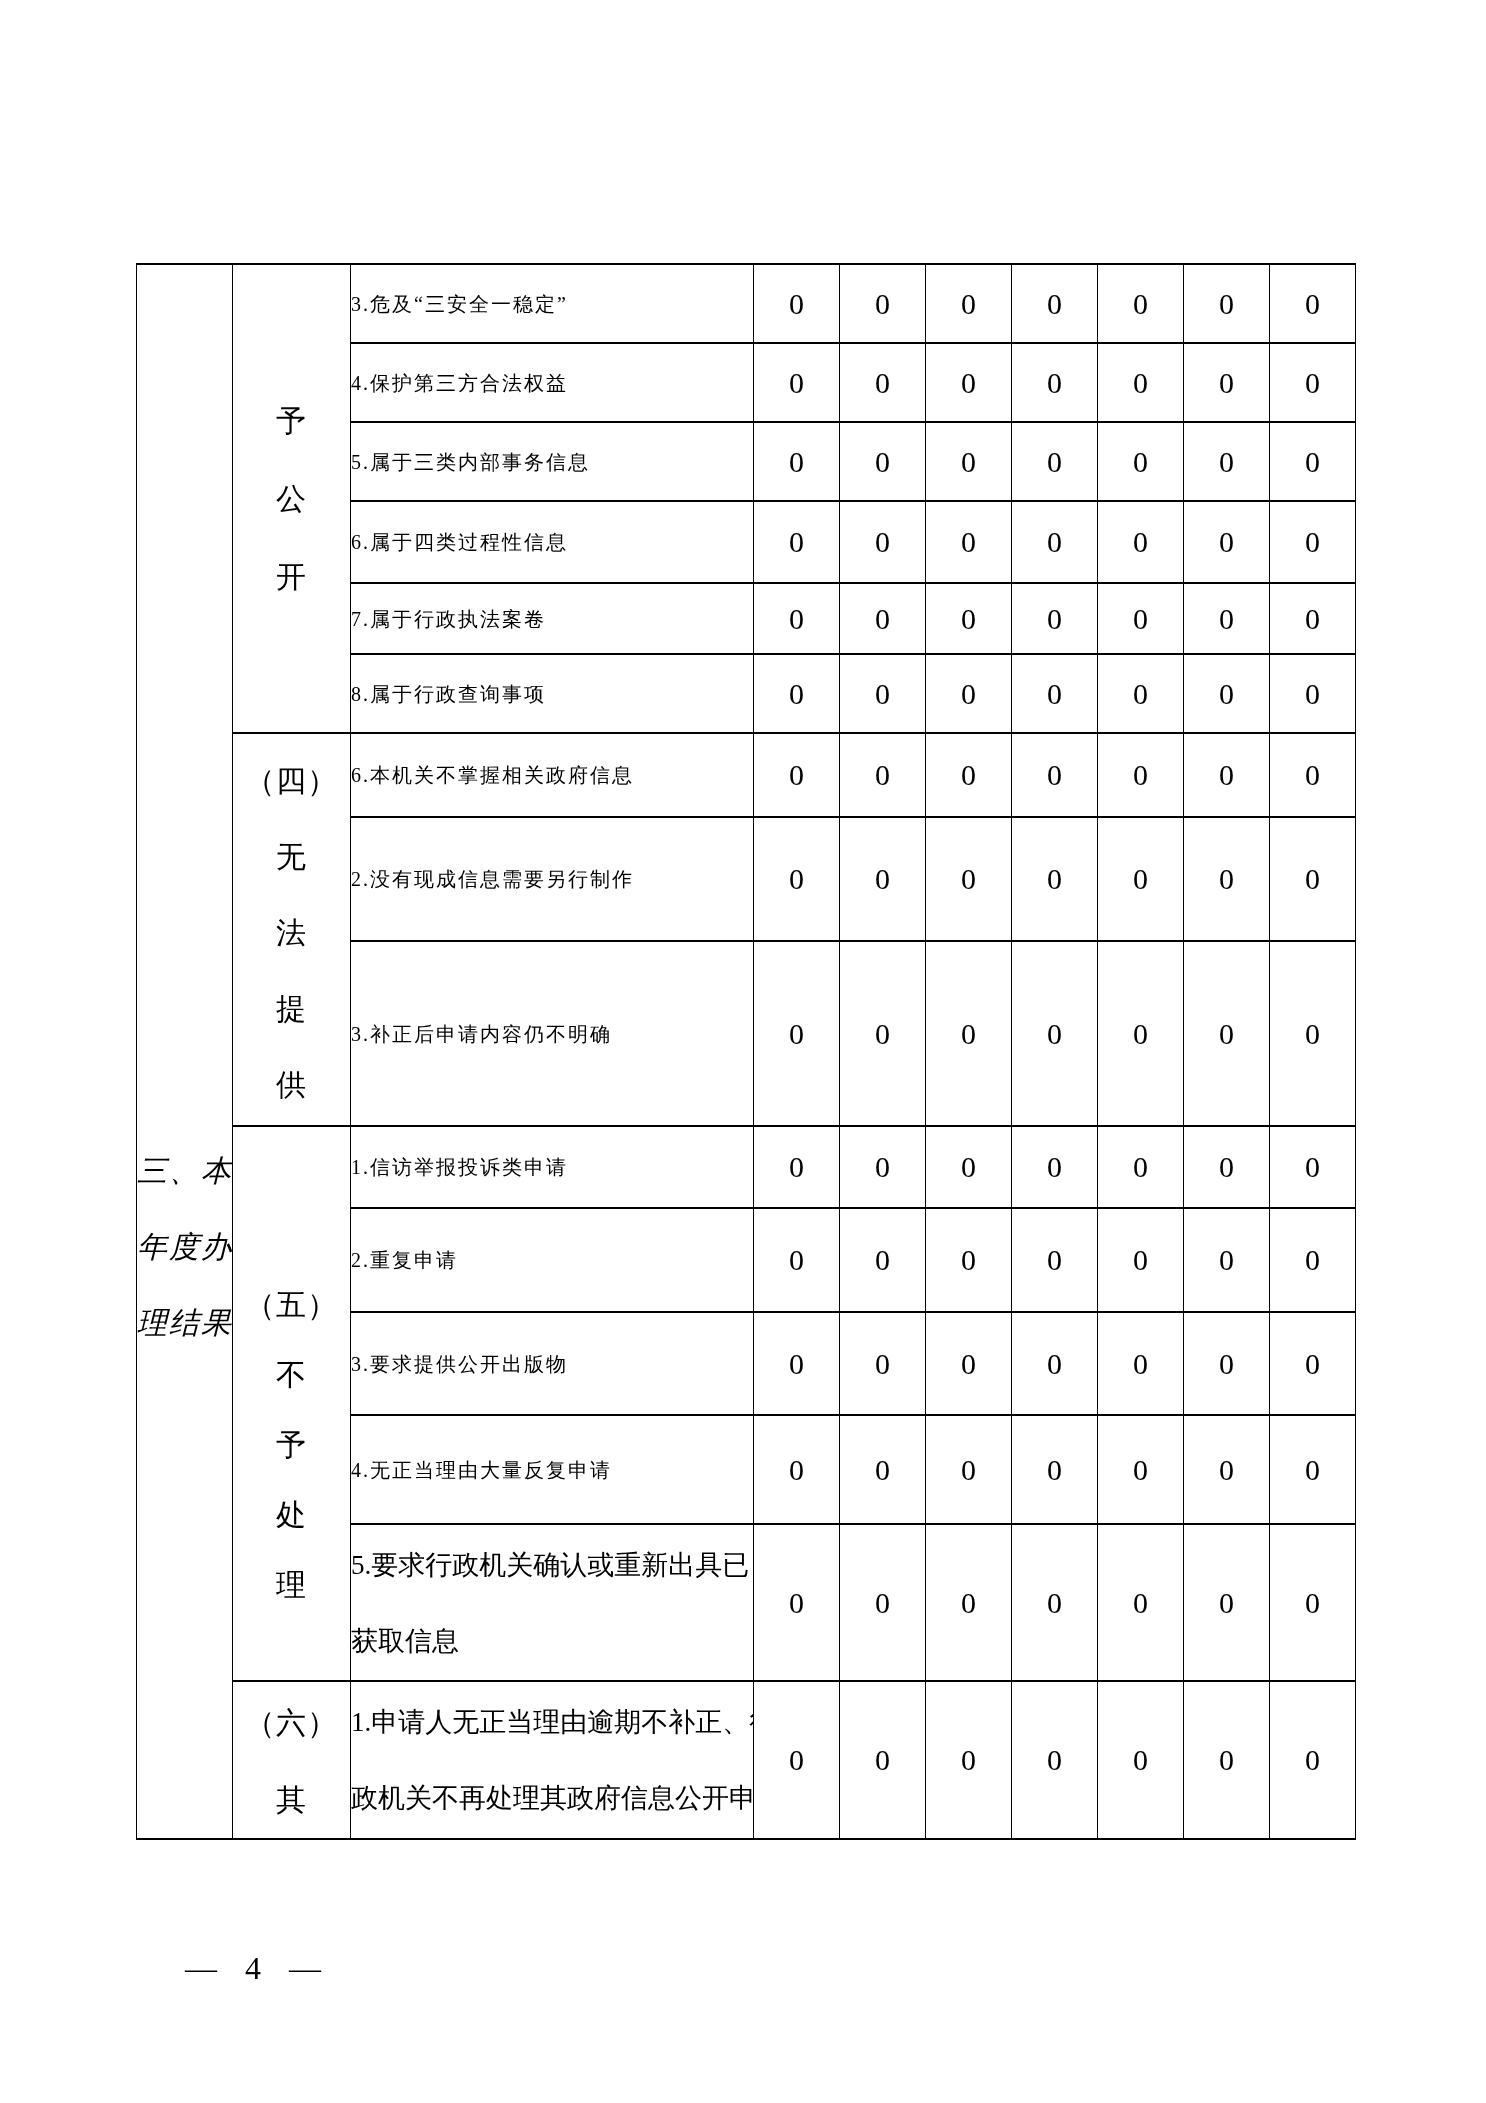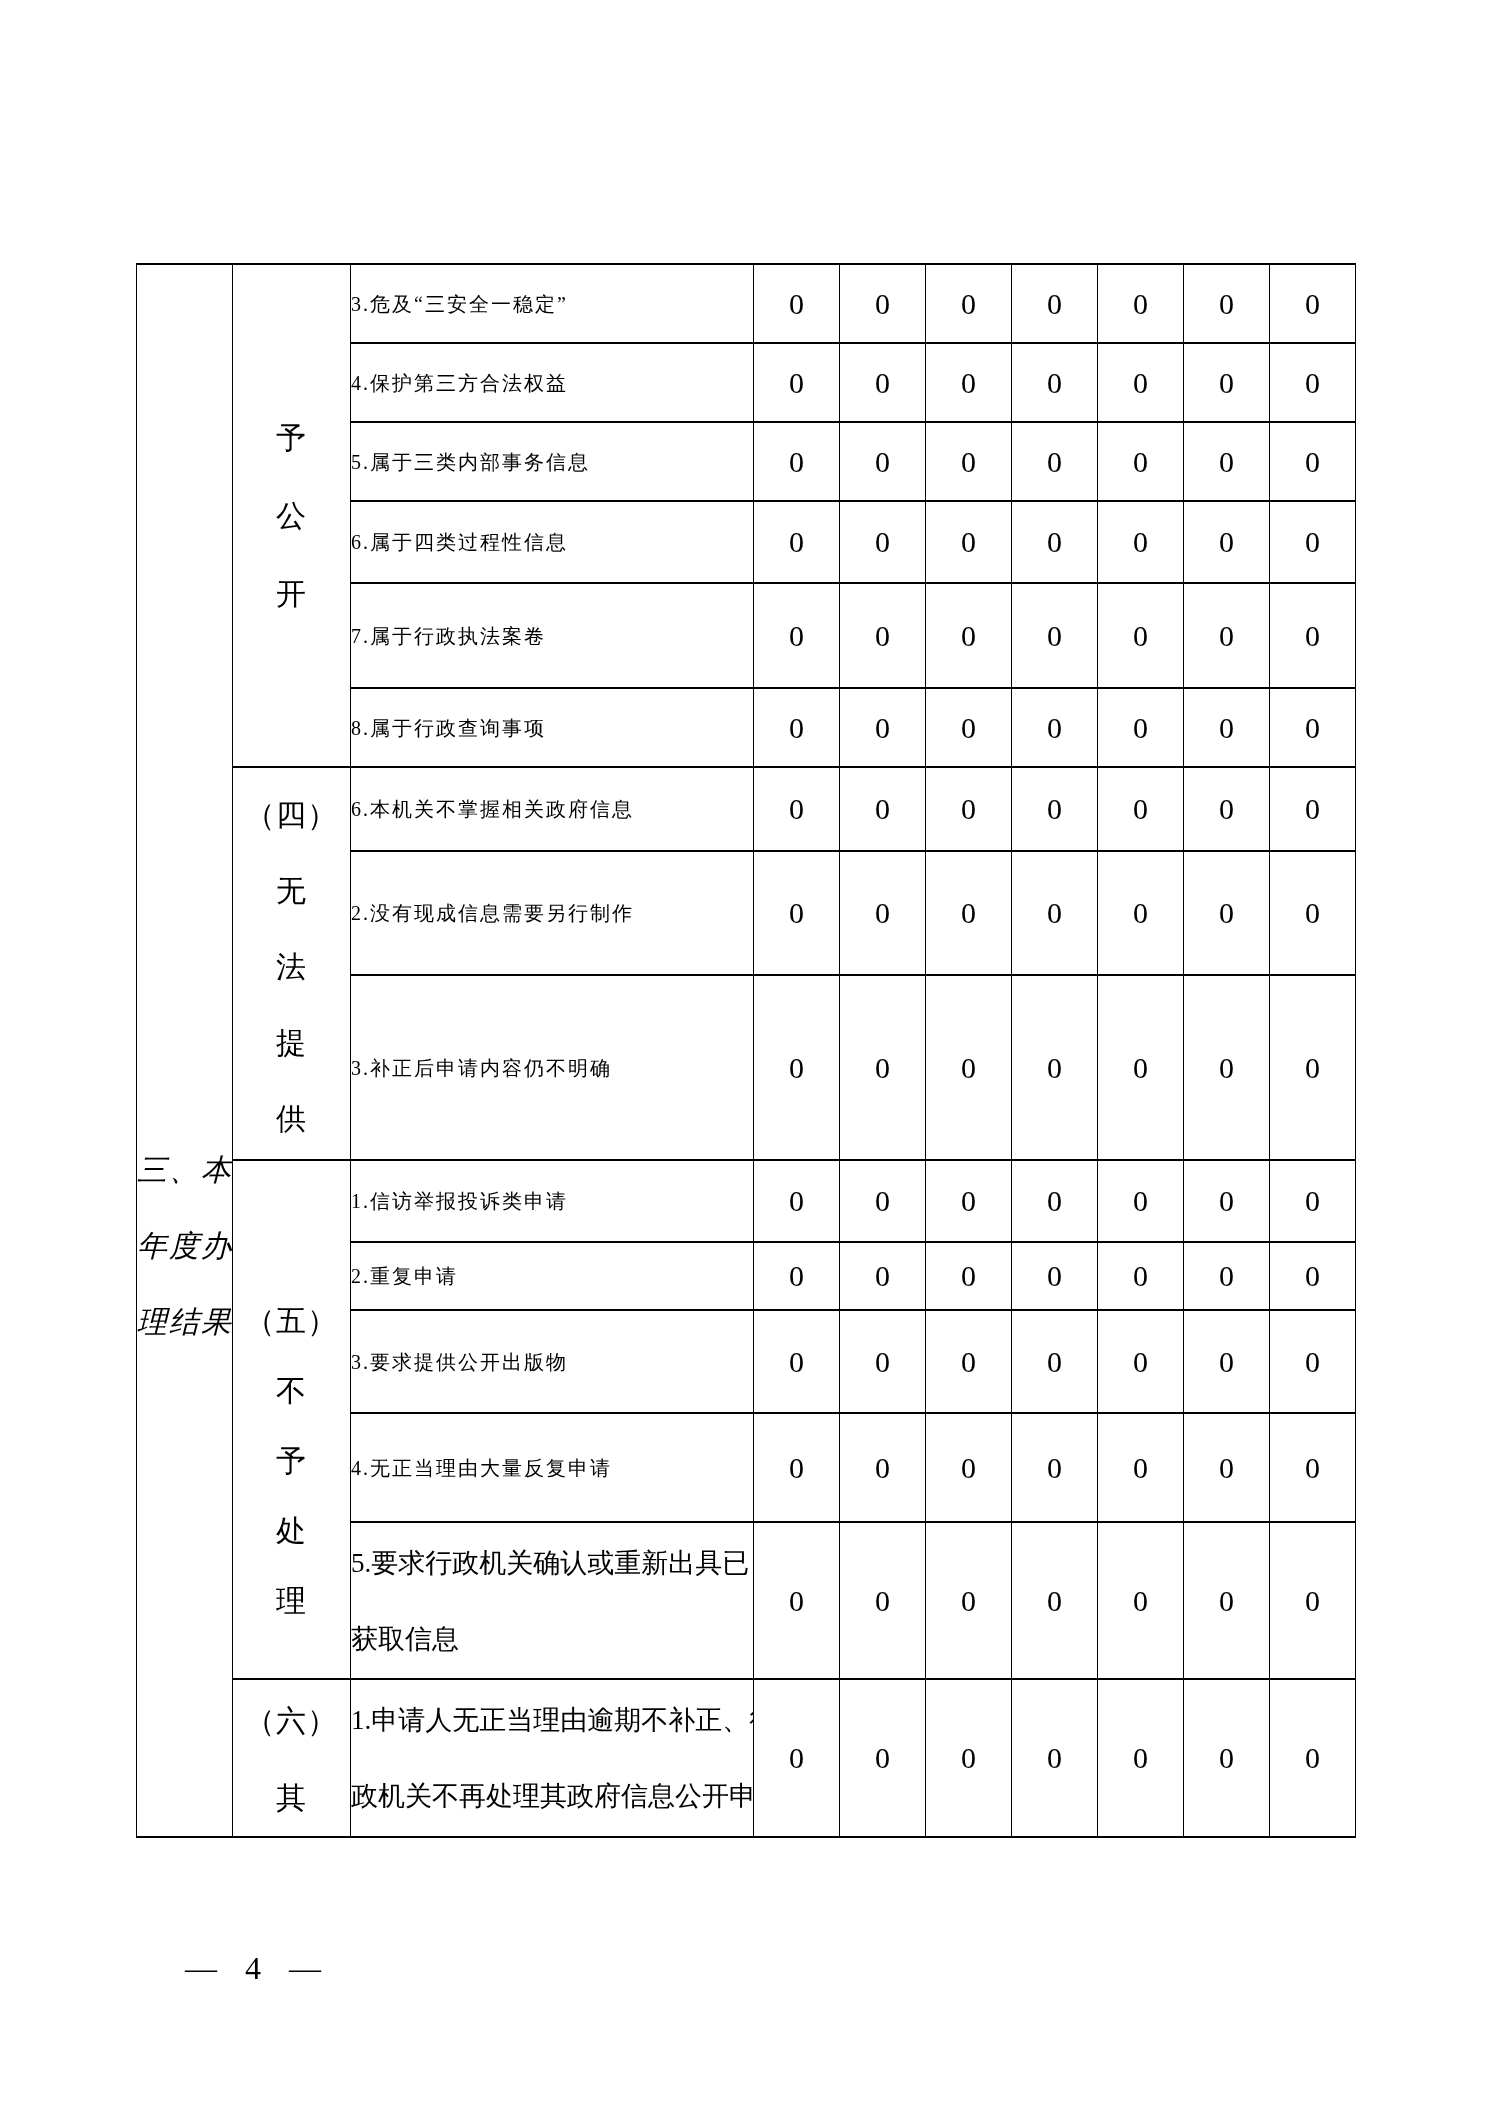--- a/index.html
+++ b/index.html
@@ -152,21 +152,21 @@
       <tr style="height:82px">
         <td class="lb">6.属于四类过程性信息</td>
         <td class="v v1">0</td>
         <td class="v">0</td>
         <td class="v">0</td>
         <td class="v v4">0</td>
         <td class="v">0</td>
         <td class="v">0</td>
         <td class="v v7">0</td>
       </tr>
-      <tr style="height:105px">
+      <tr style="height:71px">
         <td class="lb">7.属于行政执法案卷</td>
         <td class="v v1">0</td>
         <td class="v">0</td>
         <td class="v">0</td>
         <td class="v v4">0</td>
         <td class="v">0</td>
         <td class="v">0</td>
         <td class="v v7">0</td>
       </tr>
       <tr style="height:79px">
@@ -232,21 +232,21 @@
         </td>
         <td class="lb">1.信访举报投诉类申请</td>
         <td class="v v1">0</td>
         <td class="v">0</td>
         <td class="v">0</td>
         <td class="v v4">0</td>
         <td class="v">0</td>
         <td class="v">0</td>
         <td class="v v7">0</td>
       </tr>
-      <tr style="height:68px">
+      <tr style="height:104px">
         <td class="lb">2.重复申请</td>
         <td class="v v1">0</td>
         <td class="v">0</td>
         <td class="v">0</td>
         <td class="v v4">0</td>
         <td class="v">0</td>
         <td class="v">0</td>
         <td class="v v7">0</td>
       </tr>
       <tr style="height:103px">

